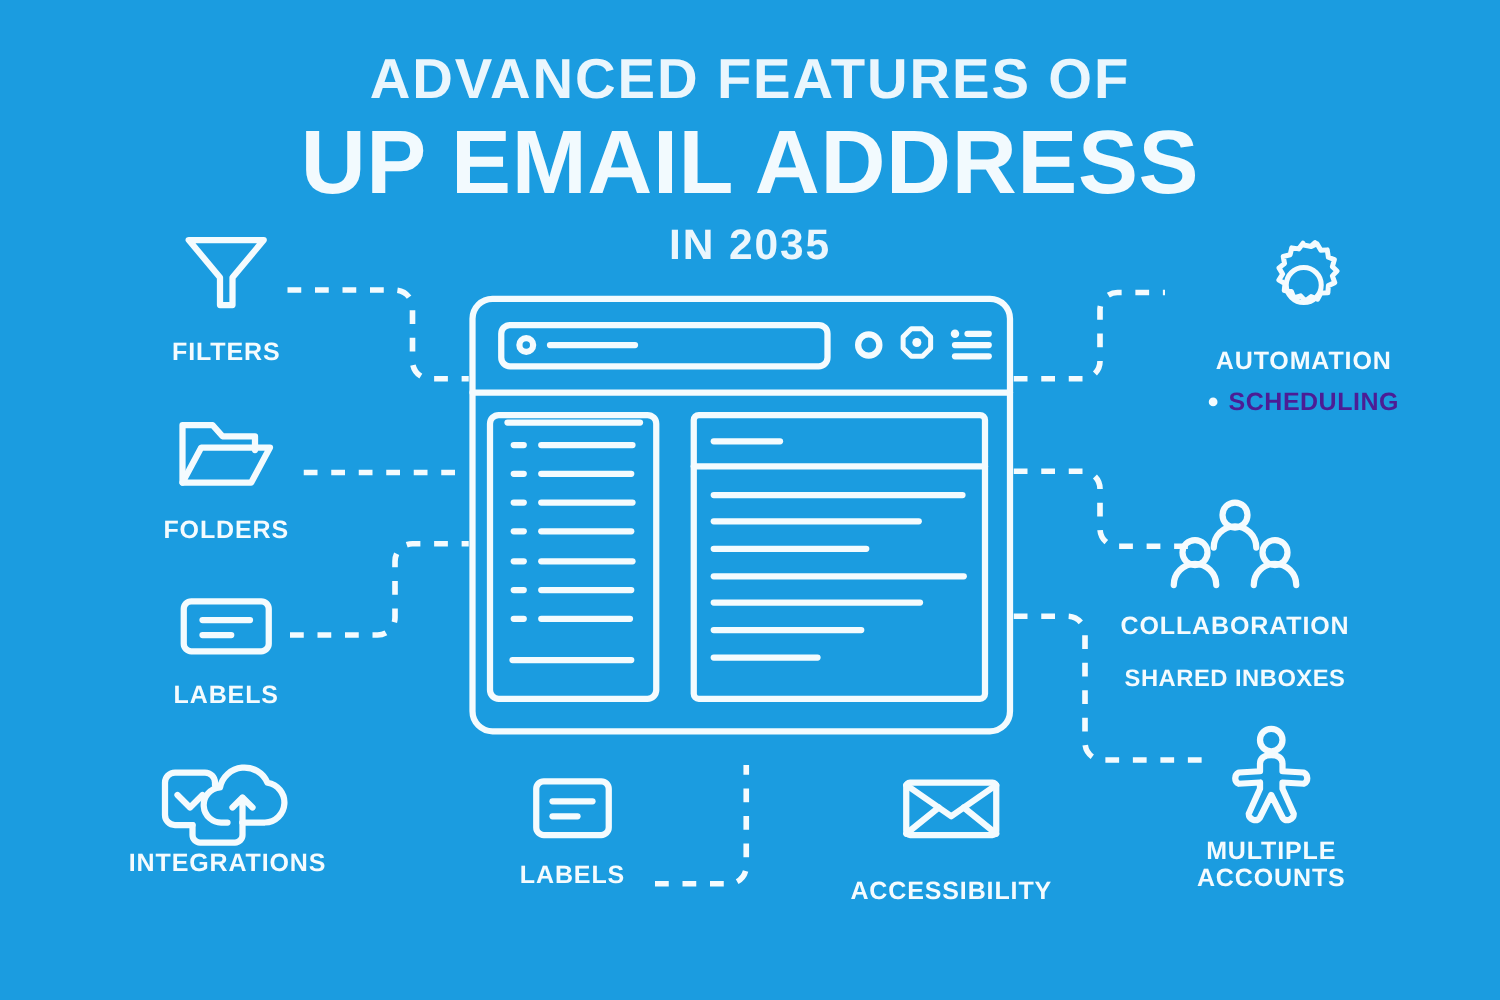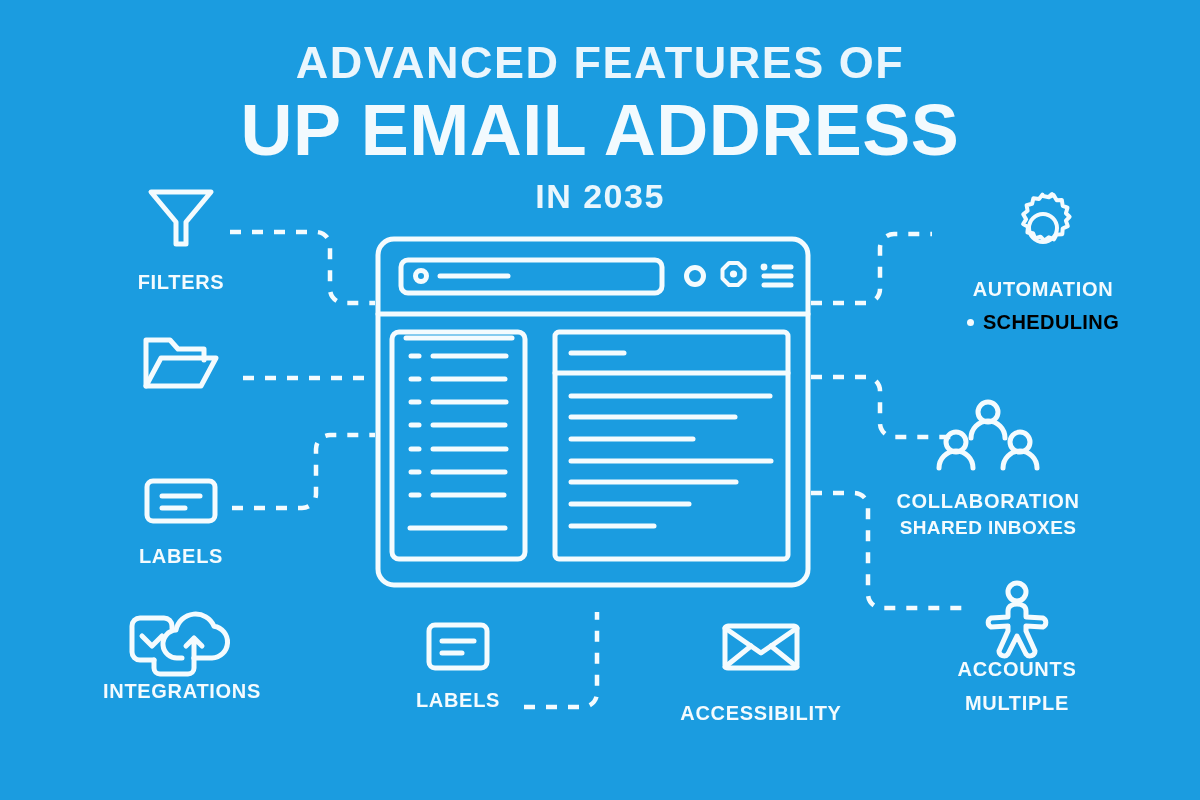--- a/index.html
+++ b/index.html
@@ -69,31 +69,31 @@
     color: #f4fbfe;
     white-space: nowrap;
     line-height: 1.12;
   }
   .node-sublabel {
     font-size: 19px;
     font-weight: 700;
     letter-spacing: 0.4px;
     color: #f4fbfe;
     white-space: nowrap;
-    margin-top: 5px;
+    margin-top: 21px;
   }
   .bullets {
     margin-top: 8px;
     text-align: center;
   }
   .bullet-row {
     font-size: 20px;
     font-weight: 700;
     letter-spacing: 0.4px;
-    color: #000000;
+    color: #4c1d95;
     white-space: nowrap;
     line-height: 1.45;
   }
   .bullet-dot {
     display: inline-block;
     width: 7px;
     height: 7px;
     border-radius: 50%;
     background: #f4fbfe;
     vertical-align: middle;
@@ -255,20 +255,21 @@
     <div class="node-label" style="margin-top:19px;">FILTERS</div>
   </div>
 
   <div class="node" style="left:98px; top:332px; width:166px;">
     <div class="icon-wrap" style="height:62px;">
       <svg width="86" height="62" viewBox="0 0 86 62">
         <path class="stroke" d="M8 54 V8 H32 L40 17 H66 V28"></path>
         <path class="stroke" d="M8 54 L23 26 H78 L63 54 Z"></path>
       </svg>
     </div>
+    <div class="node-label" style="margin-top:19px;">FOLDERS</div>
   </div>
 
   <div class="node" style="left:105px; top:476px; width:152px;">
     <div class="icon-wrap" style="height:50px;">
       <svg width="76" height="50" viewBox="0 0 76 50">
         <rect class="stroke" x="4" y="5" width="68" height="40" rx="6" ry="6"></rect>
         <line class="stroke" x1="19" y1="20" x2="57" y2="20"></line>
         <line class="stroke" x1="19" y1="32" x2="42" y2="32"></line>
       </svg>
     </div>
@@ -363,17 +364,17 @@
           a5 5 0 0 0 9 -3
           l-9 -20
           v-5
           l17 1
           a5 5 0 0 0 0 -9
           l-17 -1
           v-6
           c0 -4 -3 -7 -9 -7 Z"></path>
       </svg>
     </div>
+    <div class="node-label" style="margin-top:12px;">MULTIPLE</div>
     <div class="node-label">ACCOUNTS</div>
-    <div class="node-label" style="margin-top:12px;">MULTIPLE</div>
   </div>
 
 </div>
 
 </body></html>

